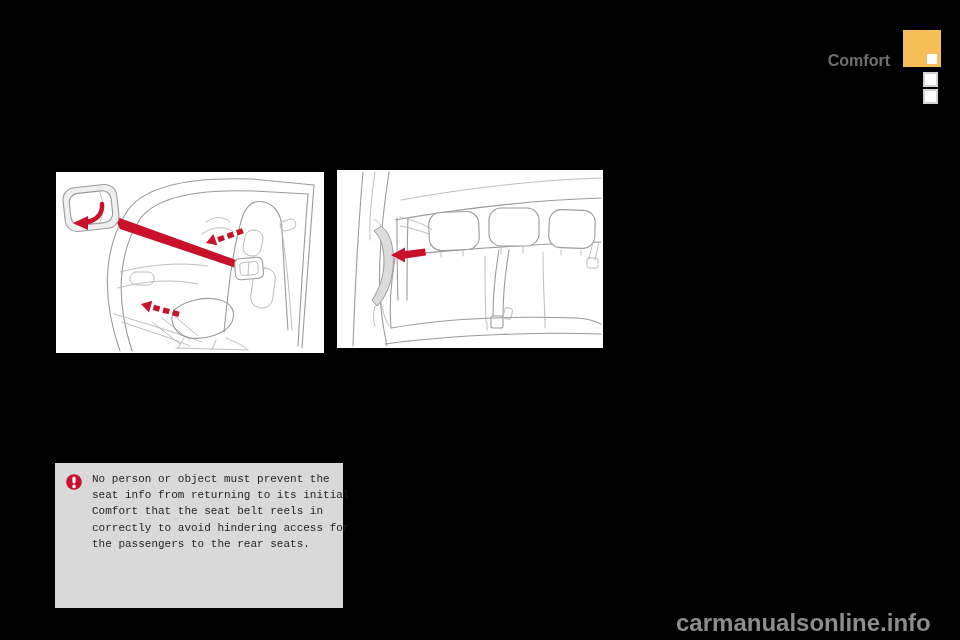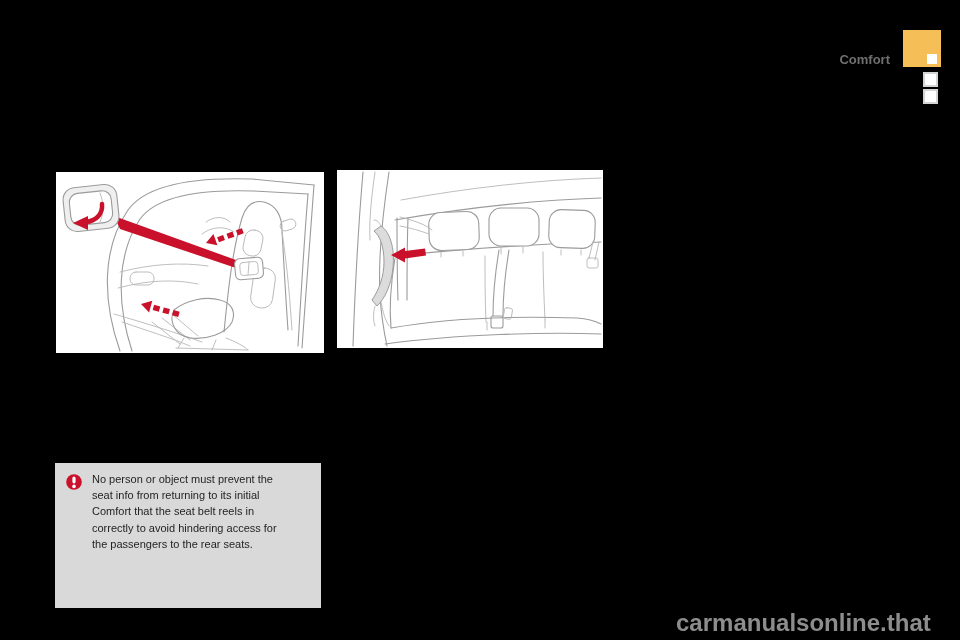--- a/index.html
+++ b/index.html
@@ -1,20 +1,20 @@
 <!DOCTYPE html>
 <html style="--background: #000000; --accent-orange: #F6BE57; --accent-red: #C9112B; --warning-box-bg: #D9D9D9; --line-art: #9B9B9B; --text-dark: #1F1F1F; --label-gray: #6F6F6F; --watermark-gray: #8D8D8D;"><head>
 <meta charset="utf-8">
 <style>
   html,body{margin:0;padding:0;background:#000;}
   .page{position:relative;width:960px;height:640px;background:var(--background,#000);
         overflow:hidden;font-family:"Liberation Sans",sans-serif;}
 
   
-  .section-label{position:absolute;top:52px;right:70px;font-size:13px;font-weight:bold;
+  .section-label{position:absolute;top:52px;right:70px;font-size:16px;font-weight:bold;
                  color:var(--label-gray,#6F6F6F);}
   .sq-orange{position:absolute;left:903px;top:30px;width:38px;height:37px;
              background:var(--accent-orange,#F6BE57);}
   .sq-orange .inner{position:absolute;right:4px;bottom:3px;width:10px;height:10px;background:#fff;}
   .sq-white{position:absolute;left:923px;width:15px;height:15px;background:#fff;
             border:2px solid #d4d4d4;box-sizing:border-box;}
   .sq-white.s1{top:72px;}
   .sq-white.s2{top:89px;}
 
   
@@ -24,22 +24,22 @@
   .figure svg{display:block;width:100%;height:100%;}
   .la{fill:none;stroke:var(--line-art,#9B9B9B);stroke-width:1.1;stroke-linecap:round;stroke-linejoin:round;}
   .la2{fill:none;stroke:#b7b7b7;stroke-width:0.9;stroke-linecap:round;stroke-linejoin:round;}
   .grayfill{fill:#dcdcdc;stroke:var(--line-art,#9B9B9B);stroke-width:1;}
   .ltfill{fill:#efefef;stroke:var(--line-art,#9B9B9B);stroke-width:1.1;}
   .whfill{fill:#fff;stroke:var(--line-art,#9B9B9B);stroke-width:1.1;}
   .redf{fill:var(--accent-red,#C9112B);stroke:none;}
   .reds{fill:none;stroke:var(--accent-red,#C9112B);stroke-linecap:round;}
 
   
-  .warning-box{position:absolute;left:55px;top:463px;width:266px;height:145px;
-               background:var(--warning-box-bg,#D9D9D9);}
+  .warning-box{position:absolute;left:55px;top:463px;width:288px;height:145px;
+               background:var(--warning-box-bg,#D9D9D9);font-family:Liberation Mono, monospace;}
   .warn-icon{position:absolute;left:11px;top:11px;}
   .warning-text{position:absolute;left:37px;top:8px;font-size:11px;line-height:16.2px;
                 color:var(--text-dark,#1F1F1F);white-space:nowrap;}
 
   
   .watermark{position:absolute;left:676px;top:609px;font-size:24px;font-weight:bold;
              color:var(--watermark-gray,#8D8D8D);}
 </style>
 </head>
 <body>
@@ -162,15 +162,15 @@
     </svg>
     <div class="warning-text">
       <div>No person or object must prevent the</div>
       <div>seat info from returning to its initial</div>
       <div>Comfort that the seat belt reels in</div>
       <div>correctly to avoid hindering access for</div>
       <div>the passengers to the rear seats.</div>
     </div>
   </div>
 
-  <div class="watermark">carmanualsonline.that</div>
+  <div class="watermark">carmanualsonline.info</div>
 
 </div>
 
 </body></html>

